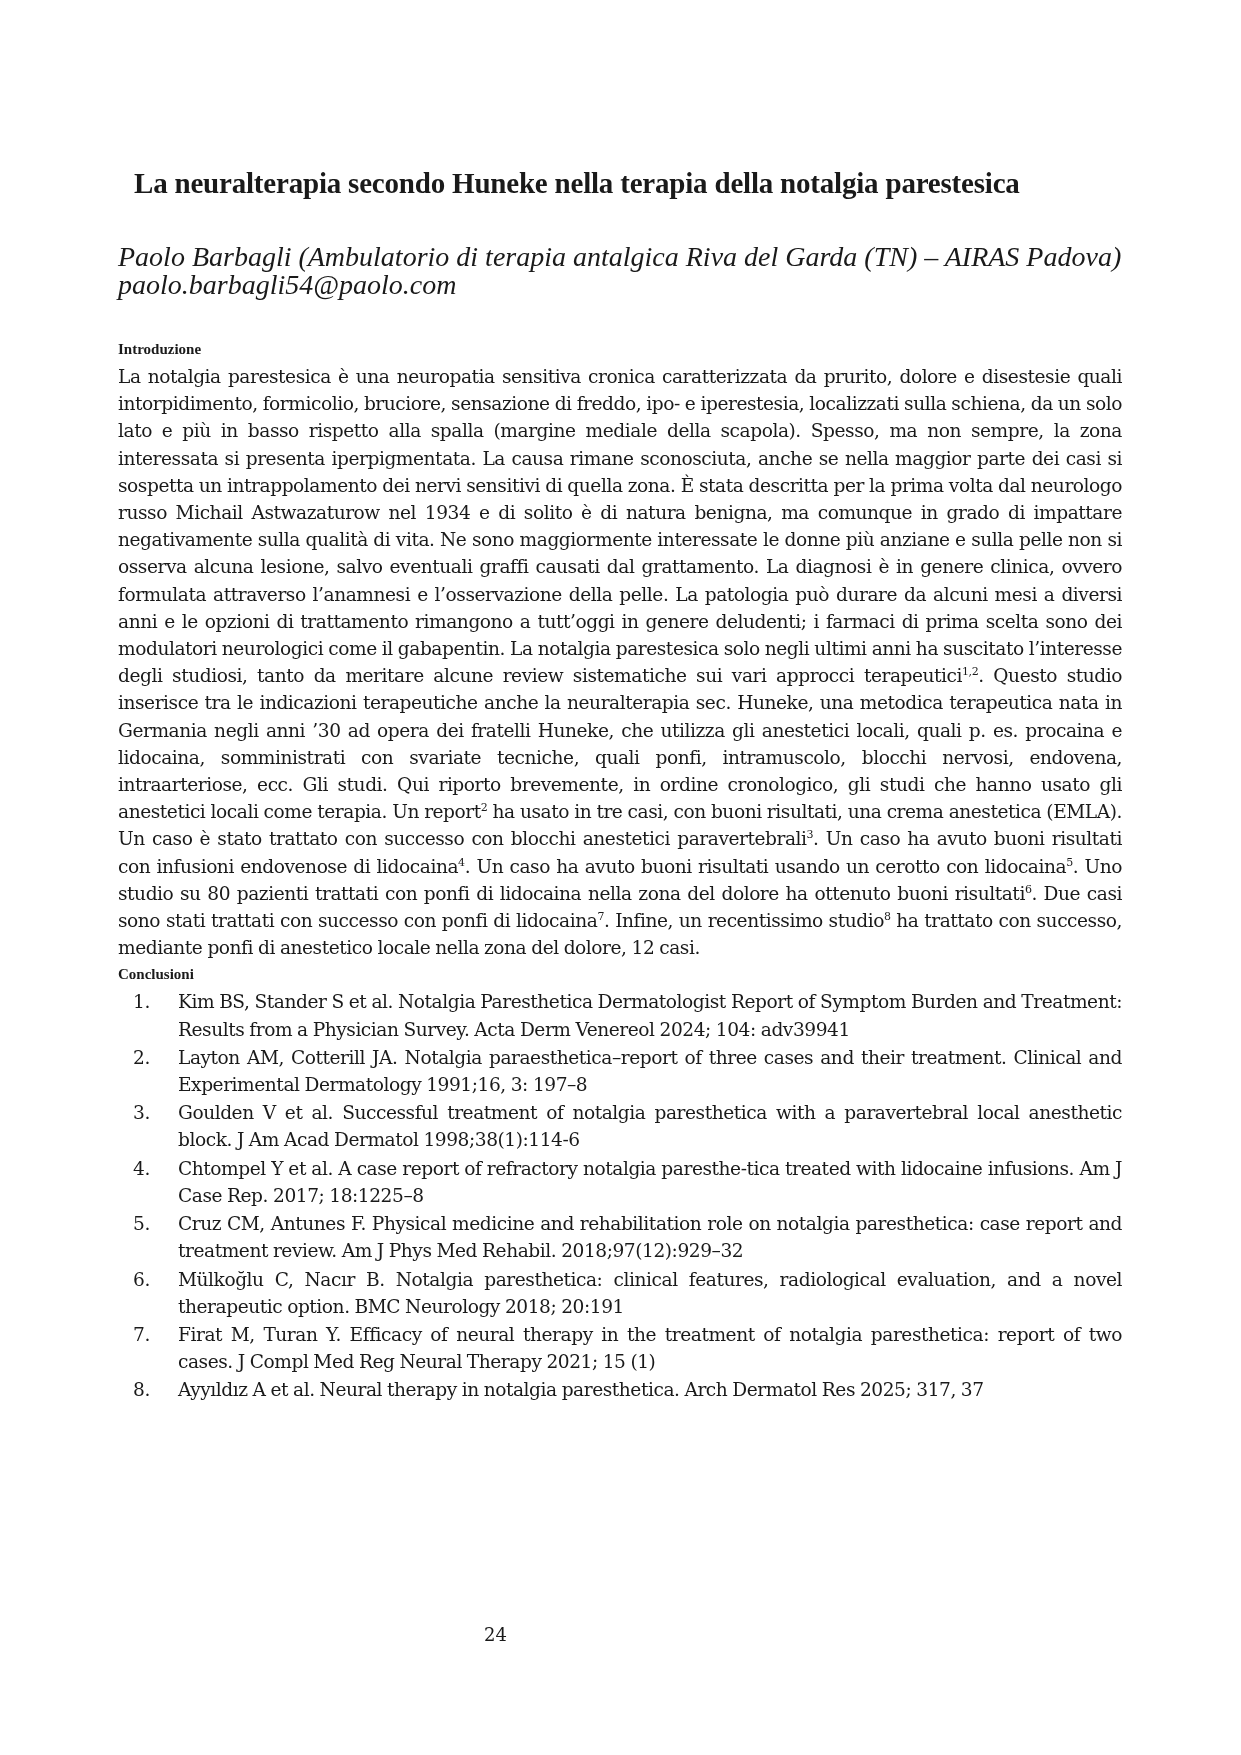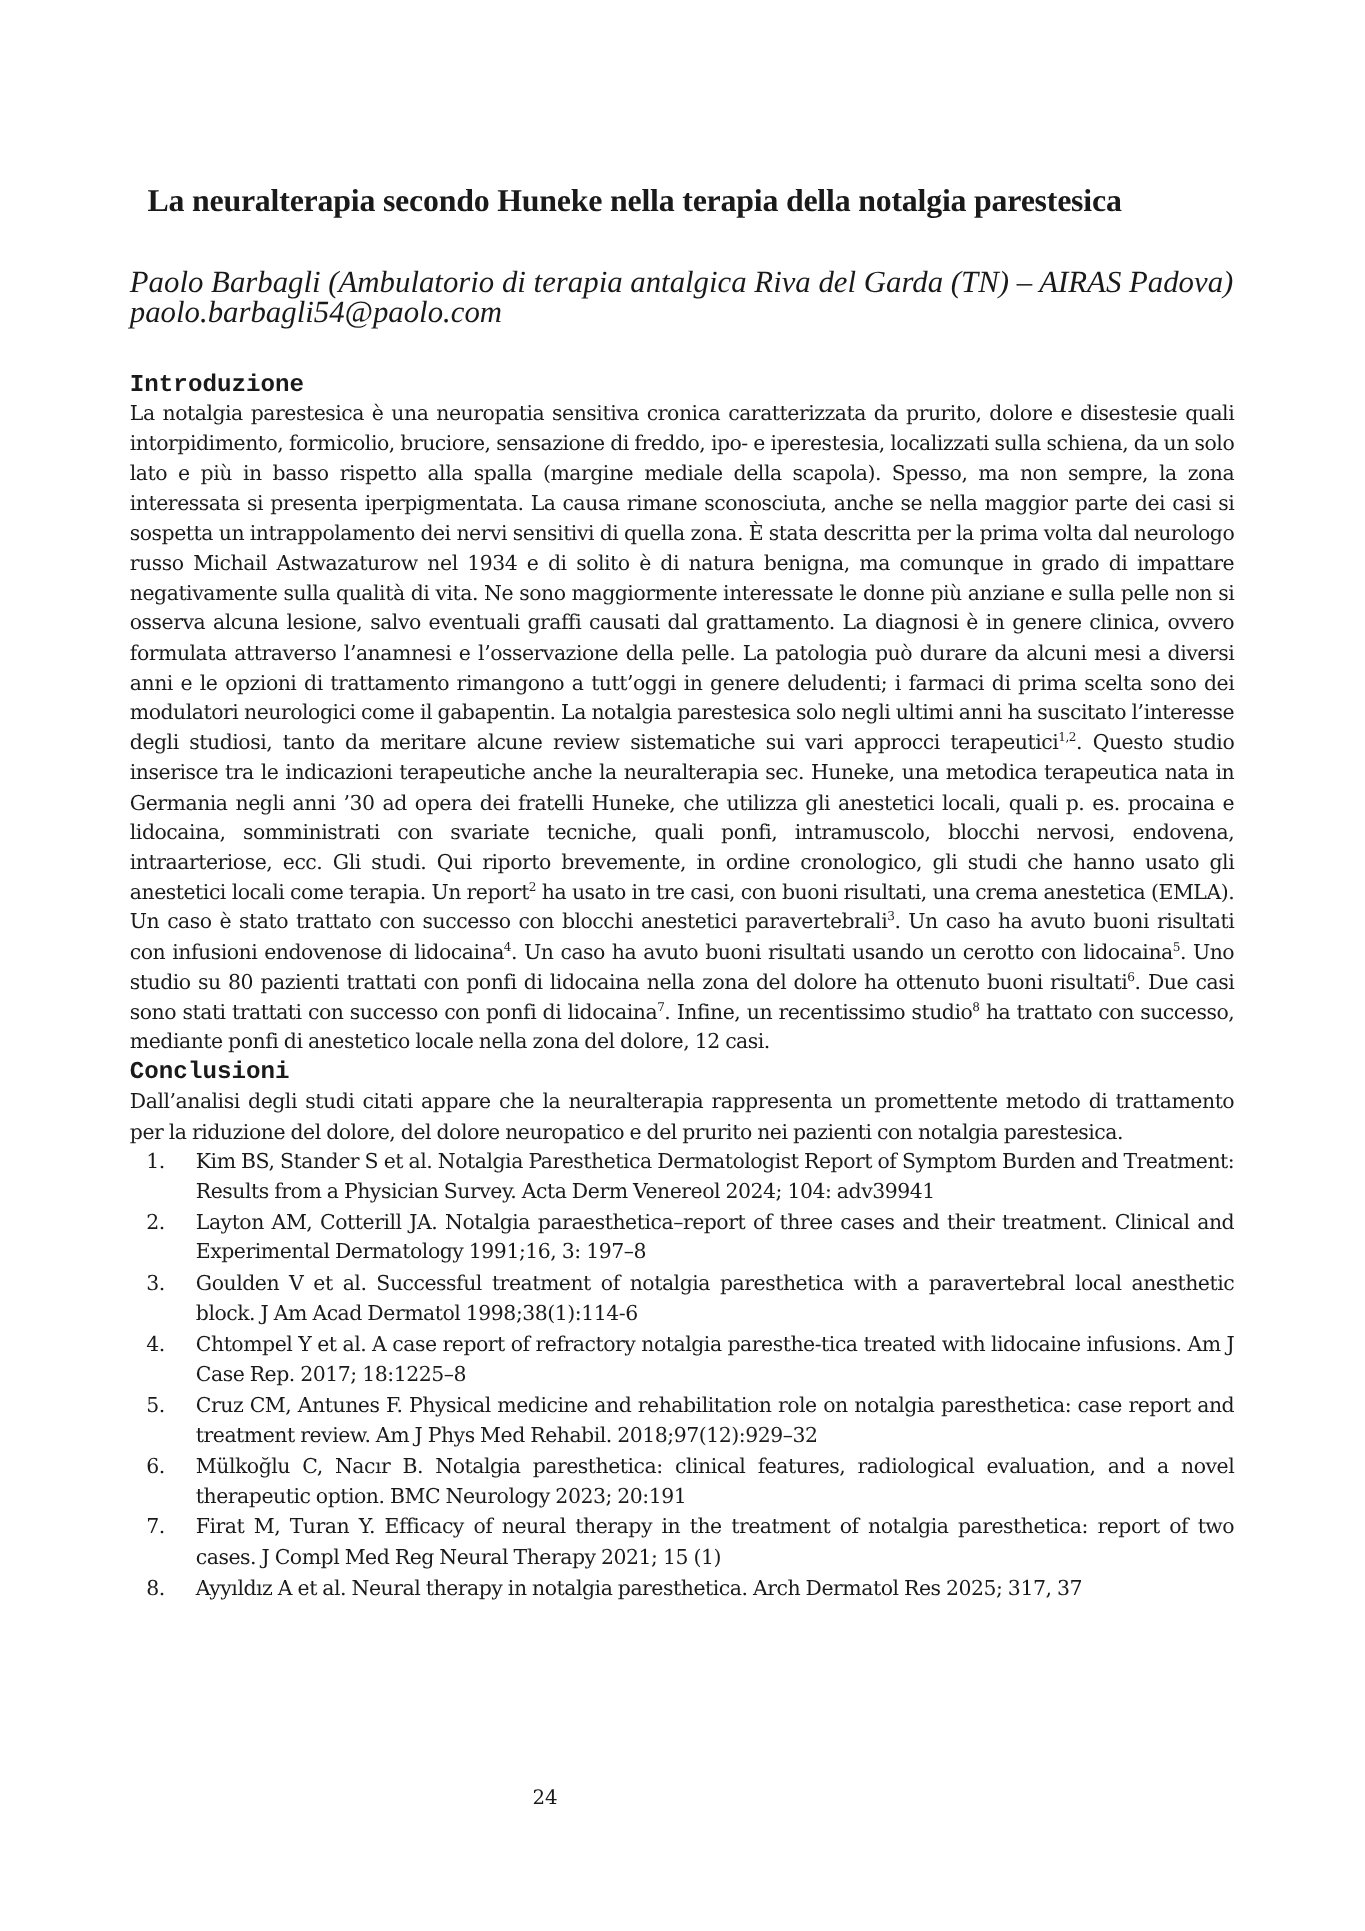--- a/index.html
+++ b/index.html
@@ -1,20 +1,20 @@
 <!DOCTYPE html>
 <html><head>
 <meta charset="utf-8">
 <style>
   html, body { margin: 0; padding: 0; background: #ffffff; }
   body { width: 1241px; height: 1755px; position: relative; overflow: hidden; color: #1a1a1a; }
   .page { position: absolute; left: 118px; top: 148px; width: 1004px; font-family: "DejaVu Serif", "Liberation Serif", serif; }
   .title { font-family: "Liberation Serif", serif; font-weight: bold; font-size: 29px; line-height: 39px; margin: 16px; letter-spacing: -0.2px; }
   .author { font-family: "Liberation Serif", serif; font-style: italic; font-size: 28px; line-height: 28px; margin-top: 40px; }
-  .section-heading { font-family: Liberation Mono, monospace; font-weight: bold; font-size: 22px; line-height: 27px; margin: 0; }
+  .section-heading { font-family: Liberation Serif, serif; font-weight: bold; font-size: 15px; line-height: 27px; margin: 0; }
   .intro-heading { margin-top: 37px; }
   .para { font-size: 18.6px; line-height: 27.2px; text-align: justify; margin: 0; font-family: "DejaVu Serif", serif; letter-spacing: -0.45px; word-spacing: -0.5px; }
   sup { font-size: 11px; line-height: 0; vertical-align: super; }
   ol.refs { list-style: none; margin: 0; padding: 0; }
   ol.refs li { display: flex; font-size: 18.6px; line-height: 27.2px; letter-spacing: -0.45px; word-spacing: -0.5px; margin-bottom: 1px; }
   .ref-num { width: 60px; flex: none; padding-left: 15px; box-sizing: border-box; }
   .ref-text { flex: 1; text-align: justify; }
   .page-number { position: absolute; top: 1624px; left: 0; width: 991px; text-align: center; font-family: "DejaVu Serif", serif; font-size: 18px; }
 </style>
 </head>
@@ -27,21 +27,20 @@
     <div>Paolo Barbagli (Ambulatorio di terapia antalgica Riva del Garda (TN) – AIRAS  Padova)</div>
     <div>paolo.barbagli54@paolo.com</div>
   </div>
 
   <h2 class="section-heading intro-heading">Introduzione</h2>
   <p class="para">
     <span>La notalgia parestesica è una neuropatia sensitiva cronica caratterizzata da prurito, dolore e disestesie quali intorpidimento, formicolio, bruciore, sensazione di freddo, ipo- e iperestesia, localizzati sulla schiena, da un solo lato e più in basso rispetto alla spalla (margine mediale della scapola). Spesso, ma non sempre, la zona interessata si presenta iperpigmentata. La causa rimane sconosciuta, anche se nella maggior parte dei casi si sospetta un intrappolamento dei nervi sensitivi di quella zona. È stata descritta per la prima volta dal neurologo russo Michail Astwazaturow nel 1934 e di solito è di natura benigna, ma comunque in grado di impattare negativamente sulla qualità di vita. Ne sono maggiormente interessate le donne più anziane e sulla pelle non si osserva alcuna lesione, salvo eventuali graffi causati dal grattamento. La diagnosi è in genere clinica, ovvero formulata attraverso l’anamnesi e l’osservazione della pelle. La patologia può durare da alcuni mesi a diversi anni e le opzioni di trattamento rimangono a tutt’oggi in genere deludenti; i farmaci di prima scelta sono dei modulatori neurologici come il gabapentin. La notalgia parestesica solo negli ultimi anni ha suscitato l’interesse degli studiosi, tanto da meritare alcune review sistematiche sui vari approcci terapeutici</span><sup>1,2</sup><span>. Questo studio inserisce tra le indicazioni terapeutiche anche la neuralterapia sec. Huneke, una metodica terapeutica nata in Germania negli anni ’30 ad opera dei fratelli Huneke, che utilizza gli anestetici locali, quali p. es. procaina e lidocaina, somministrati con svariate tecniche, quali ponfi, intramuscolo, blocchi nervosi, endovena, intraarteriose, ecc. Gli studi. Qui riporto brevemente, in ordine cronologico, gli studi che hanno usato gli anestetici locali come terapia. Un report</span><sup>2</sup><span> ha usato in tre casi, con buoni risultati, una crema anestetica (EMLA). Un caso è stato trattato con successo con blocchi anestetici paravertebrali</span><sup>3</sup><span>. Un caso ha avuto buoni risultati con infusioni endovenose di lidocaina</span><sup>4</sup><span>. Un caso ha avuto buoni risultati usando un cerotto con lidocaina</span><sup>5</sup><span>. Uno studio su 80 pazienti trattati con ponfi di lidocaina nella zona del dolore ha ottenuto buoni risultati</span><sup>6</sup><span>. Due casi sono stati trattati con successo con ponfi di lidocaina</span><sup>7</sup><span>. Infine, un recentissimo studio</span><sup>8</sup><span> ha trattato con successo, mediante ponfi di anestetico locale nella zona del dolore, 12 casi.</span>
   </p>
 
   <h2 class="section-heading">Conclusioni</h2>
-  <p class="para">Dall’analisi degli studi citati appare che la neuralterapia rappresenta un promettente metodo di trattamento per la riduzione del dolore, del dolore neuropatico e del prurito nei pazienti con notalgia parestesica.</p>
 
   <ol class="refs">
     <li>
         <span class="ref-num">1.</span>
         <span class="ref-text">Kim BS, Stander S et al. Notalgia Paresthetica Dermatologist Report of Symptom Burden and Treatment: Results from a Physician Survey. Acta Derm Venereol 2024; 104: adv39941</span>
       </li>
     <li>
         <span class="ref-num">2.</span>
         <span class="ref-text">Layton AM, Cotterill JA. Notalgia paraesthetica–report of three cases and their treatment. Clinical and Experimental Dermatology 1991;16, 3: 197–8</span>
       </li>
@@ -52,21 +51,21 @@
     <li>
         <span class="ref-num">4.</span>
         <span class="ref-text">Chtompel Y et al. A case report of refractory  notalgia paresthe-tica treated with lidocaine infusions. Am J Case Rep. 2017; 18:1225–8</span>
       </li>
     <li>
         <span class="ref-num">5.</span>
         <span class="ref-text">Cruz CM, Antunes F. Physical medicine and rehabilitation role on notalgia paresthetica: case report and treatment review. Am J Phys Med Rehabil. 2018;97(12):929–32</span>
       </li>
     <li>
         <span class="ref-num">6.</span>
-        <span class="ref-text">Mülkoğlu C, Nacır B. Notalgia paresthetica: clinical features, radiological evaluation, and a novel therapeutic option. BMC Neurology 2023; 20:191</span>
+        <span class="ref-text">Mülkoğlu C, Nacır B. Notalgia paresthetica: clinical features, radiological evaluation, and a novel therapeutic option. BMC Neurology 2018; 20:191</span>
       </li>
     <li>
         <span class="ref-num">7.</span>
         <span class="ref-text">Firat M, Turan Y. Efficacy of neural therapy in the treatment of notalgia paresthetica: report of two cases. J Compl Med Reg Neural Therapy 2021; 15 (1)</span>
       </li>
     <li>
         <span class="ref-num">8.</span>
         <span class="ref-text">Ayyıldız A et al. Neural therapy in notalgia paresthetica. Arch Dermatol Res 2025; 317, 37</span>
       </li>
   </ol>

